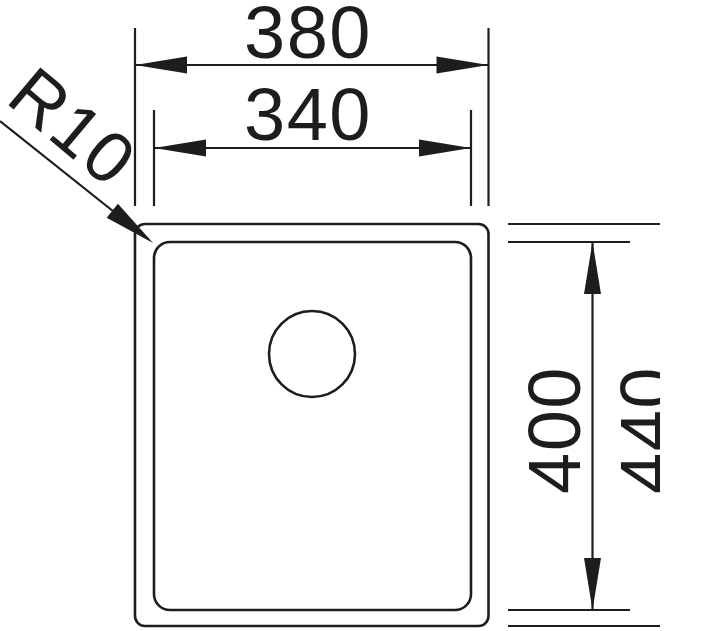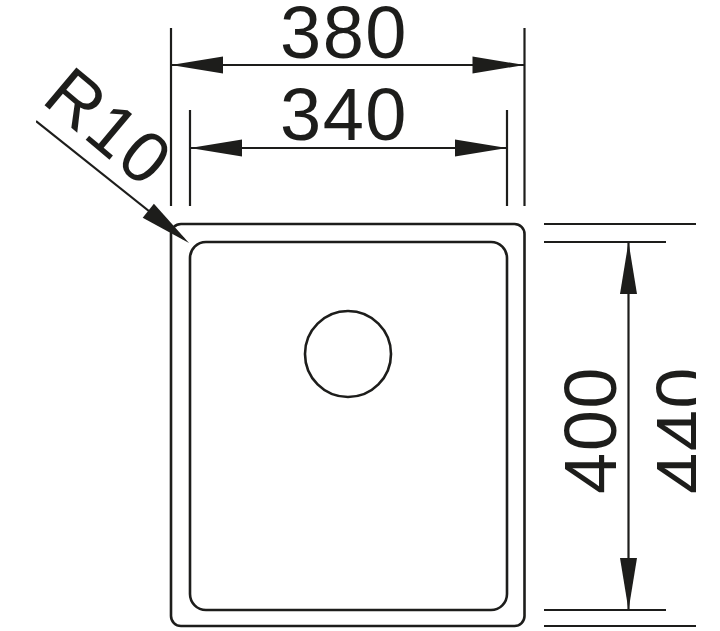--- a/index.html
+++ b/index.html
@@ -6,21 +6,20 @@
     margin: 0;
     padding: 0;
     background: #ffffff;
   }
   .canvas {
     position: relative;
     width: 660px;
     height: 631px;
     background: #ffffff;
     overflow: hidden;
-    padding-left: 36px;
   }
   svg { display: block; }
   .outline {
     fill: none;
     stroke: #1d1d1b;
     stroke-width: 2.6;
   }
   .thinline {
     fill: none;
     stroke: #1d1d1b;

